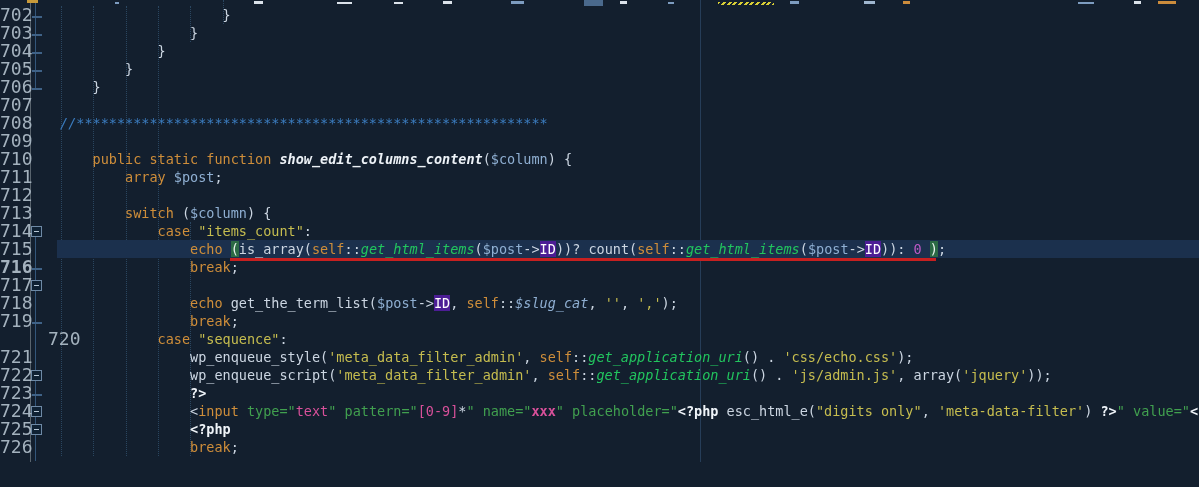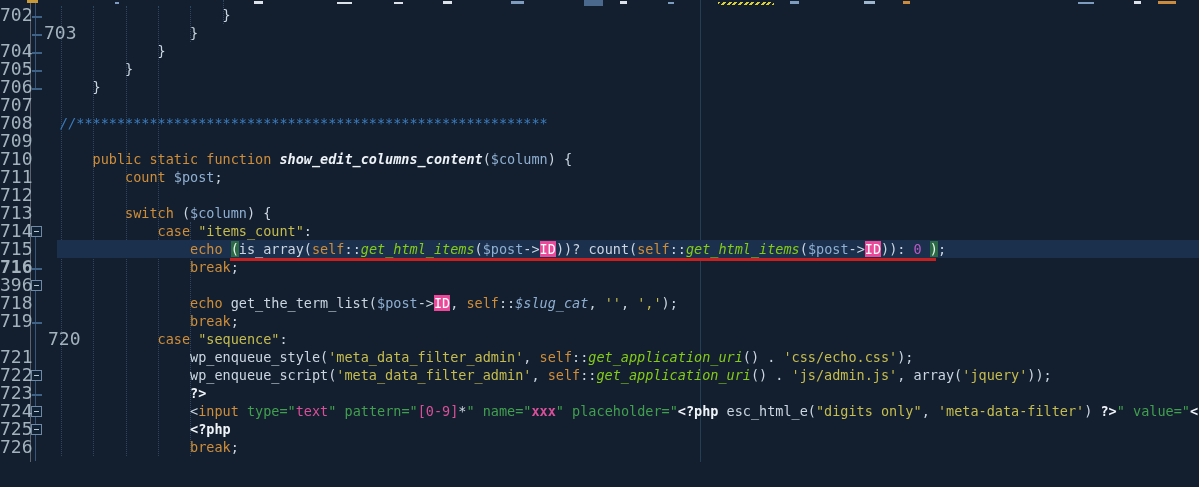--- a/index.html
+++ b/index.html
@@ -14,32 +14,32 @@
   .ln{position:absolute;left:0;width:28px;height:18px;text-align:right;color:#a4b2be;font-size:18px;z-index:5;}
   .code{position:absolute;left:60px;height:18px;white-space:pre;z-index:6;}
   .fold-line{position:absolute;width:1px;background:#33567a;z-index:4;}
   .fold-dash{position:absolute;height:2px;background:#3f6287;z-index:4;}
   .fold-box{position:absolute;width:9px;height:9px;border:1px solid #6e89a5;background:#0f2133;z-index:5;}
   .fold-minus{position:absolute;left:2px;top:3.5px;width:5px;height:1.5px;background:#b6c6d4;}
   .frag{position:absolute;z-index:6;}
   .squig{background:repeating-linear-gradient(135deg,#d8ce36 0 2px,transparent 2px 4px);}
   .t-pl{color:#ccd6e2}
   .t-kw{color:#cf8e3a}
-  .t-fn{color:#84cc16;font-style:italic}
+  .t-fn{color:#22c55e;font-style:italic}
   .t-fnb{color:#edf2f7;font-weight:bold;font-style:italic}
   .t-var{color:#8fafd2}
   .t-vari{color:#8fafd2;font-style:italic}
   .t-str{color:#c6bd4f}
   .t-num{color:#bb59c4}
   .t-cmt{color:#3b7cbf;font-style:italic}
   .t-attr{color:#41a04f}
   .t-val{color:#d8509a}
   .t-valb{color:#d8509a;font-weight:bold}
   .t-php{color:#eef3f8;font-weight:bold}
-  .t-hlid{color:#ffffff;background:#ec4899}
+  .t-hlid{color:#ffffff;background:#4c1d95}
   .t-hlbr{color:#e9f3ec;background:#2c6a45}
   #statusbar{position:absolute;left:0;top:462px;width:1199px;height:25px;background:#4c4c4c;
              border-top:1px solid #3a3a3a;z-index:10;}
   #statusbar .sb-text{position:absolute;left:30px;top:3px;color:#ececec;
              font-family:"Liberation Sans",sans-serif;font-size:15px;letter-spacing:0.5px;}
 </style>
 </head>
 <body>
 
 <div class="screen">
@@ -74,49 +74,49 @@
         <div class="fold-minus"></div>
       </div>
       <div class="fold-box" style="left: 31px; top: 406px;">
         <div class="fold-minus"></div>
       </div>
       <div class="fold-box" style="left: 31px; top: 424px;">
         <div class="fold-minus"></div>
       </div>
       <div class="ln" style="top: 6px;">702</div>
       <div class="code" style="top: 6px;"><span class="t-pl">                    }</span></div>
-      <div class="ln" style="top: 24px; padding-left: 44px;">703</div>
+      <div class="ln" style="top: 24px;">703</div>
       <div class="code" style="top: 24px;"><span class="t-pl">                }</span></div>
       <div class="ln" style="top: 42px;">704</div>
       <div class="code" style="top: 42px;"><span class="t-pl">            }</span></div>
       <div class="ln" style="top: 60px;">705</div>
       <div class="code" style="top: 60px;"><span class="t-pl">        }</span></div>
       <div class="ln" style="top: 78px;">706</div>
       <div class="code" style="top: 78px;"><span class="t-pl">    }</span></div>
       <div class="ln" style="top: 96px;">707</div>
       <div class="code" style="top: 96px;"></div>
       <div class="ln" style="top: 114px;">708</div>
       <div class="code" style="top: 114px;"><span class="t-cmt">//**********************************************************</span></div>
       <div class="ln" style="top: 132px;">709</div>
       <div class="code" style="top: 132px;"></div>
       <div class="ln" style="top: 150px;">710</div>
       <div class="code" style="top: 150px;"><span class="t-kw">    public static function </span><span class="t-fnb">show_edit_columns_content</span><span class="t-pl">(</span><span class="t-var">$column</span><span class="t-pl">) {</span></div>
       <div class="ln" style="top: 168px;">711</div>
-      <div class="code" style="top: 168px;"><span class="t-pl">        </span><span class="t-kw">count </span><span class="t-var">$post</span><span class="t-pl">;</span></div>
+      <div class="code" style="top: 168px;"><span class="t-pl">        </span><span class="t-kw">array </span><span class="t-var">$post</span><span class="t-pl">;</span></div>
       <div class="ln" style="top: 186px;">712</div>
       <div class="code" style="top: 186px;"></div>
       <div class="ln" style="top: 204px;">713</div>
       <div class="code" style="top: 204px;"><span class="t-pl">        </span><span class="t-kw">switch </span><span class="t-pl">(</span><span class="t-var">$column</span><span class="t-pl">) {</span></div>
       <div class="ln" style="top: 222px;">714</div>
       <div class="code" style="top: 222px;"><span class="t-pl">            </span><span class="t-kw">case </span><span class="t-str">"items_count"</span><span class="t-pl">:</span></div>
       <div class="ln" style="top: 240px;">715</div>
       <div class="code" style="top: 240px;"><span class="t-pl">                </span><span class="t-kw">echo </span><span class="t-hlbr">(</span><span class="t-pl">is_array(</span><span class="t-kw">self</span><span class="t-pl">::</span><span class="t-fn">get_html_items</span><span class="t-pl">(</span><span class="t-var">$post</span><span class="t-pl">-&gt;</span><span class="t-hlid">ID</span><span class="t-pl">))? count(</span><span class="t-kw">self</span><span class="t-pl">::</span><span class="t-fn">get_html_items</span><span class="t-pl">(</span><span class="t-var">$post</span><span class="t-pl">-&gt;</span><span class="t-hlid">ID</span><span class="t-pl">)): </span><span class="t-num">0</span><span class="t-pl"> </span><span class="t-hlbr">)</span><span class="t-pl">;</span></div>
       <div class="ln" style="top: 258px; font-weight: bold;">716</div>
       <div class="code" style="top: 258px;"><span class="t-pl">                </span><span class="t-kw">break</span><span class="t-pl">;</span></div>
-      <div class="ln" style="top: 276px;">396</div>
+      <div class="ln" style="top: 276px;">717</div>
       <div class="ln" style="top: 294px;">718</div>
       <div class="code" style="top: 294px;"><span class="t-pl">                </span><span class="t-kw">echo </span><span class="t-pl">get_the_term_list(</span><span class="t-var">$post</span><span class="t-pl">-&gt;</span><span class="t-hlid">ID</span><span class="t-pl">, </span><span class="t-kw">self</span><span class="t-pl">::</span><span class="t-vari">$slug_cat</span><span class="t-pl">, </span><span class="t-str">''</span><span class="t-pl">, </span><span class="t-str">','</span><span class="t-pl">);</span></div>
       <div class="ln" style="top: 312px;">719</div>
       <div class="code" style="top: 312px;"><span class="t-pl">                </span><span class="t-kw">break</span><span class="t-pl">;</span></div>
       <div class="ln" style="top: 330px; padding-left: 48px;">720</div>
       <div class="code" style="top: 330px;"><span class="t-pl">            </span><span class="t-kw">case </span><span class="t-str">"sequence"</span><span class="t-pl">:</span></div>
       <div class="ln" style="top: 348px;">721</div>
       <div class="code" style="top: 348px;"><span class="t-pl">                wp_enqueue_style(</span><span class="t-str">'meta_data_filter_admin'</span><span class="t-pl">, </span><span class="t-kw">self</span><span class="t-pl">::</span><span class="t-fn">get_application_uri</span><span class="t-pl">() . </span><span class="t-str">'css/echo.css'</span><span class="t-pl">);</span></div>
       <div class="ln" style="top: 366px;">722</div>
       <div class="code" style="top: 366px;"><span class="t-pl">                wp_enqueue_script(</span><span class="t-str">'meta_data_filter_admin'</span><span class="t-pl">, </span><span class="t-kw">self</span><span class="t-pl">::</span><span class="t-fn">get_application_uri</span><span class="t-pl">() . </span><span class="t-str">'js/admin.js'</span><span class="t-pl">, array(</span><span class="t-str">'jquery'</span><span class="t-pl">));</span></div>

